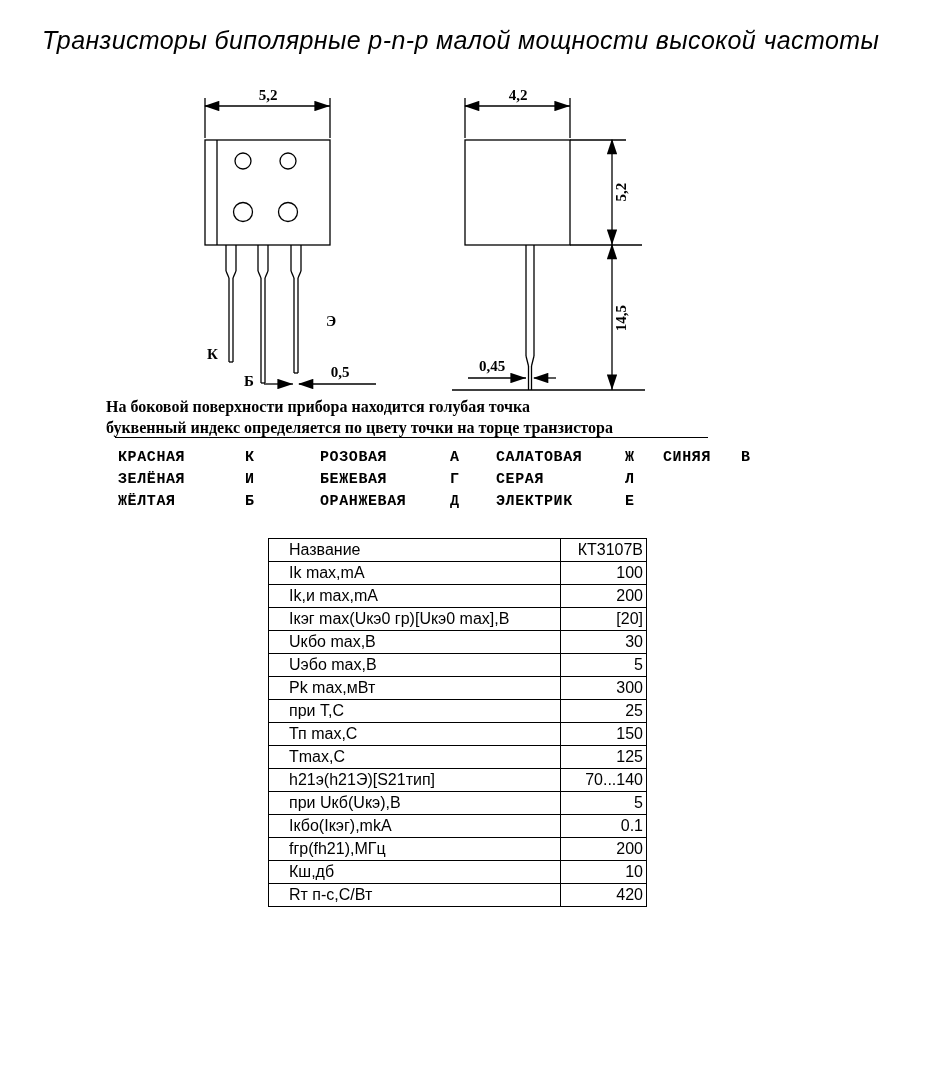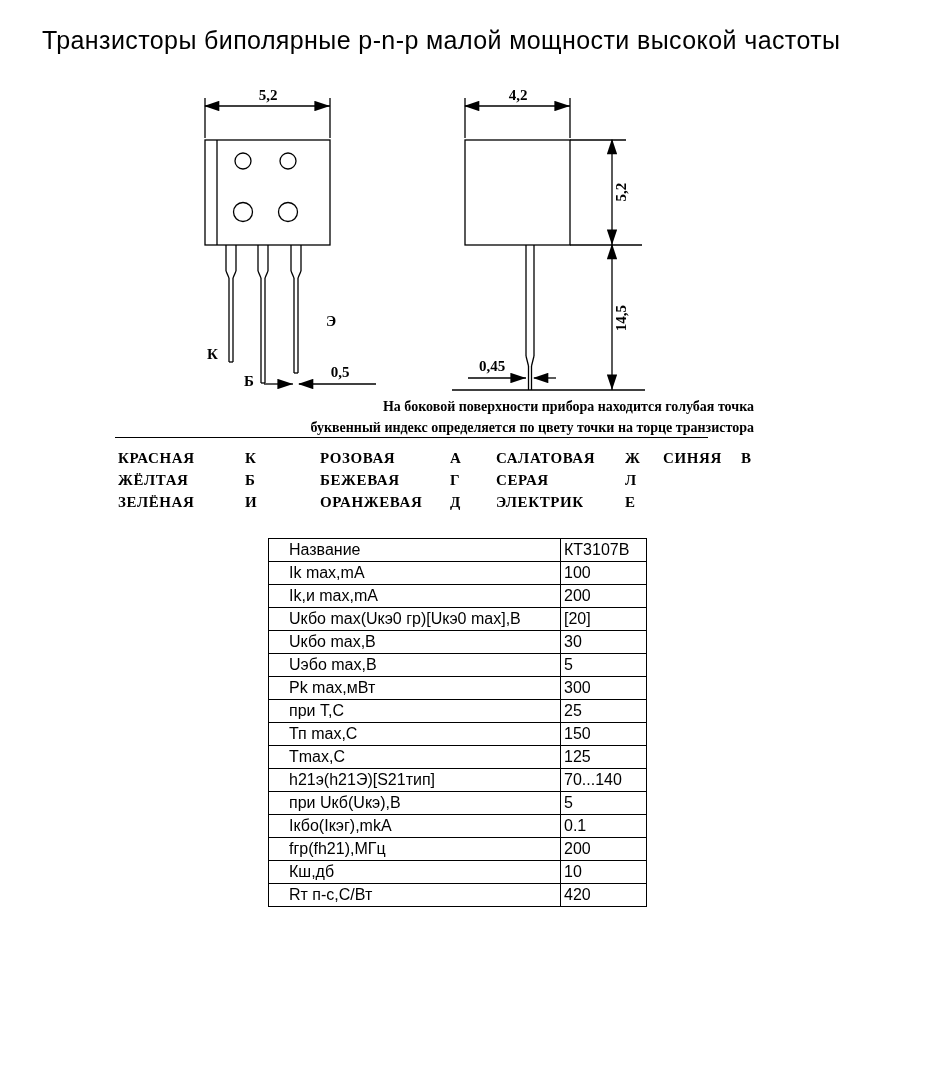--- a/index.html
+++ b/index.html
@@ -3,56 +3,56 @@
 <meta charset="utf-8">
 <style>
   * { margin:0; padding:0; box-sizing:border-box; }
   html,body { background:#fff; }
   body {
     width:932px; height:1071px; position:relative;
     font-family:"Liberation Sans", sans-serif; color:#000; overflow:hidden;
   }
   .page-title {
     position:absolute; left:42px; top:26px;
-    font-size:25px; letter-spacing:.4px; white-space:nowrap;
+    font-size:25px; letter-spacing:.4px; white-space:nowrap;font-style:italic;
   }
   svg { position:absolute; overflow:visible; }
   svg line, svg rect, svg circle, svg path { stroke:#000; fill:none; stroke-width:1.3; }
   svg .arrowhead { fill:#000; stroke:none; }
   svg text {
     font-family:"Liberation Serif", serif; font-size:15px;
     fill:#000; stroke:none; font-weight:bold;
   }
   .note {
-    position:absolute; left:106px; top:396px; width:648px; text-align:right;
-    font-family:"Liberation Serif", serif; font-size:14px; font-weight:bold;
+    position:absolute; left:106px; top:396px; width:648px; text-align:left;
+    font-family:"Liberation Serif", serif; font-size:16px; font-weight:bold;
     line-height:21px;
   }
   .note-rule {
     position:absolute; left:115px; top:437px; width:593px;
     border-top:1.6px solid #000;
   }
   .color-table {
     position:absolute; left:118px; top:447px; display:flex;
-    font-family:Liberation Serif, serif; font-size:15px; font-weight:bold;
+    font-family:Liberation Mono, monospace; font-size:15px; font-weight:bold;
     letter-spacing:.6px;
   }
   .cc-col { display:flex; flex-direction:column; }
   .cc-row { height:22px; line-height:22px; white-space:nowrap; }
   .cc-name { display:inline-block; }
   .params-table {
     position:absolute; left:268px; top:538px;
     border-collapse:collapse; font-size:16px;
   }
   .params-table td {
     border:1.2px solid #000; height:23px; line-height:20px;
     padding:0 3px; white-space:nowrap; vertical-align:middle;
   }
   .params-table td.param { width:292px;padding-left:20px; }
-  .params-table td.value { width:86px; }
+  .params-table td.value { width:86px;text-align:right; }
 </style>
 </head>
 <body>
 
 <div class="page-title">Транзисторы биполярные p-n-p малой мощности высокой частоты</div>
 
 <svg style="left:118px; top:78px;" width="392" height="320" viewBox="0 0 392 320">
   <defs>
     <marker id="a1e" markerWidth="13" markerHeight="8" refX="12" refY="4" orient="auto">
       <path class="arrowhead" d="M0,0 L12,4 L0,8 z"></path>
@@ -171,22 +171,22 @@
 
 <div class="note">
   <div>На боковой поверхности прибора находится голубая точка</div>
   <div>буквенный индекс определяется по цвету точки на торце транзистора</div>
 </div>
 <div class="note-rule"></div>
 
 <div class="color-table">
   <div class="cc-col" style="width:202px">
     <div class="cc-row"><span class="cc-name" style="width:127px">КРАСНАЯ</span><span class="cc-code">К</span></div>
+    <div class="cc-row"><span class="cc-name" style="width:127px">ЗЕЛЁНАЯ</span><span class="cc-code">И</span></div>
     <div class="cc-row"><span class="cc-name" style="width:127px">ЖЁЛТАЯ</span><span class="cc-code">Б</span></div>
-    <div class="cc-row"><span class="cc-name" style="width:127px">ЗЕЛЁНАЯ</span><span class="cc-code">И</span></div>
   </div>
   <div class="cc-col" style="width:176px">
     <div class="cc-row"><span class="cc-name" style="width:130px">РОЗОВАЯ</span><span class="cc-code">А</span></div>
     <div class="cc-row"><span class="cc-name" style="width:130px">БЕЖЕВАЯ</span><span class="cc-code">Г</span></div>
     <div class="cc-row"><span class="cc-name" style="width:130px">ОРАНЖЕВАЯ</span><span class="cc-code">Д</span></div>
   </div>
   <div class="cc-col" style="width:167px">
     <div class="cc-row"><span class="cc-name" style="width:129px">САЛАТОВАЯ</span><span class="cc-code">Ж</span></div>
     <div class="cc-row"><span class="cc-name" style="width:129px">СЕРАЯ</span><span class="cc-code">Л</span></div>
     <div class="cc-row"><span class="cc-name" style="width:129px">ЭЛЕКТРИК</span><span class="cc-code">Е</span></div>
@@ -204,21 +204,21 @@
       </tr>
     <tr>
         <td class="param">Ik max,mA</td>
         <td class="value">100</td>
       </tr>
     <tr>
         <td class="param">Ik,и max,mA</td>
         <td class="value">200</td>
       </tr>
     <tr>
-        <td class="param">Uкбо max(Uкэ0 гр)[Uкэ0 max],В</td>
+        <td class="param">Iкэг max(Uкэ0 гр)[Uкэ0 max],В</td>
         <td class="value">[20]</td>
       </tr>
     <tr>
         <td class="param">Uкбо max,В</td>
         <td class="value">30</td>
       </tr>
     <tr>
         <td class="param">Uэбо max,В</td>
         <td class="value">5</td>
       </tr>

